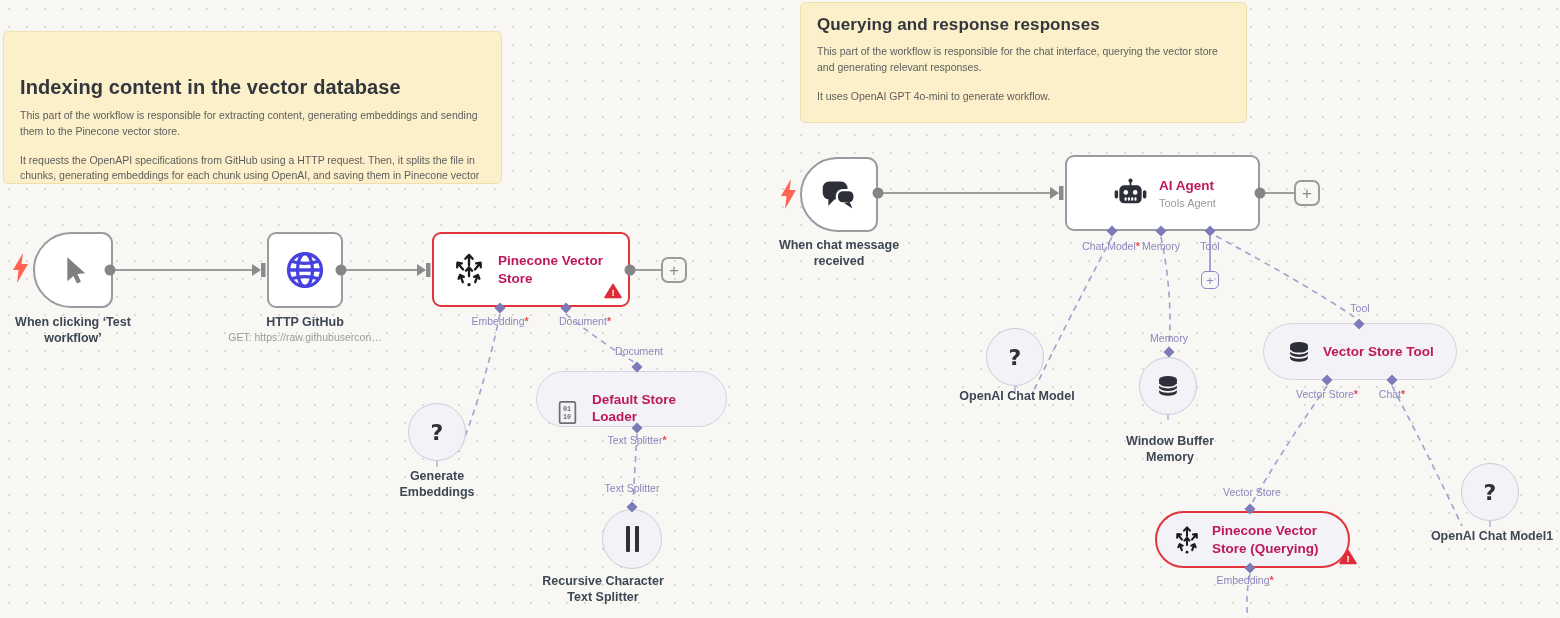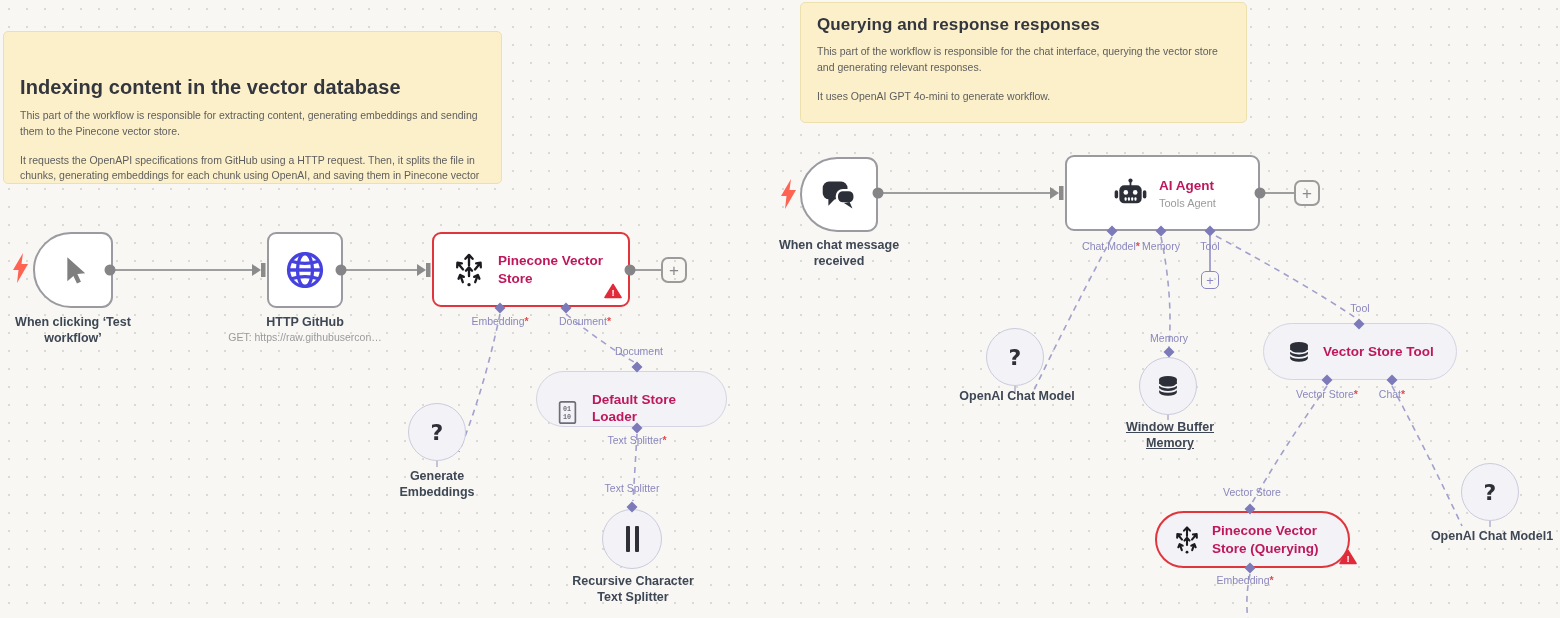--- a/index.html
+++ b/index.html
@@ -317,26 +317,26 @@
   <div class="plus-btn small" style="left:1201px;top:271px;">
       <span>+</span>
     </div>
 
   <div class="node-label" style="left:73px;top:314px;">When clicking ‘Test
 workflow’</div>
   <div class="node-label" style="left:305px;top:314px;">HTTP GitHub</div>
   <div class="node-sublabel" style="left:305px;top:331px;">GET: https://raw.githubusercon…</div>
   <div class="node-label" style="left:437px;top:468px;">Generate
 Embeddings</div>
-  <div class="node-label" style="left:633px;top:573px;">Recursive Character
+  <div class="node-label" style="left:603px;top:573px;">Recursive Character
 Text Splitter</div>
   <div class="node-label" style="left:839px;top:237px;">When chat message
 received</div>
   <div class="node-label" style="left:1017px;top:388px;">OpenAI Chat Model</div>
-  <div class="node-label" style="left:1170px;top:419px;text-decoration:underline;">Window Buffer
+  <div class="node-label" style="left:1170px;top:433px;">Window Buffer
 Memory</div>
   <div class="node-label" style="left:1492px;top:528px;">OpenAI Chat Model1</div>
 
   <div class="port-label" style="left:500px;top:315px;"><span>Embedding</span><span class="req">*</span></div>
   <div class="port-label" style="left:585px;top:315px;"><span>Document</span><span class="req">*</span></div>
   <div class="port-label" style="left:639px;top:345px;"><span>Document</span></div>
   <div class="port-label" style="left:637px;top:434px;"><span>Text Splitter</span><span class="req">*</span></div>
   <div class="port-label" style="left:632px;top:482px;"><span>Text Splitter</span></div>
   <div class="port-label" style="left:1111px;top:240px;text-align:center;"><span>Chat Model</span><span class="req">*</span></div>
   <div class="port-label" style="left:1161px;top:240px;"><span>Memory</span></div>

